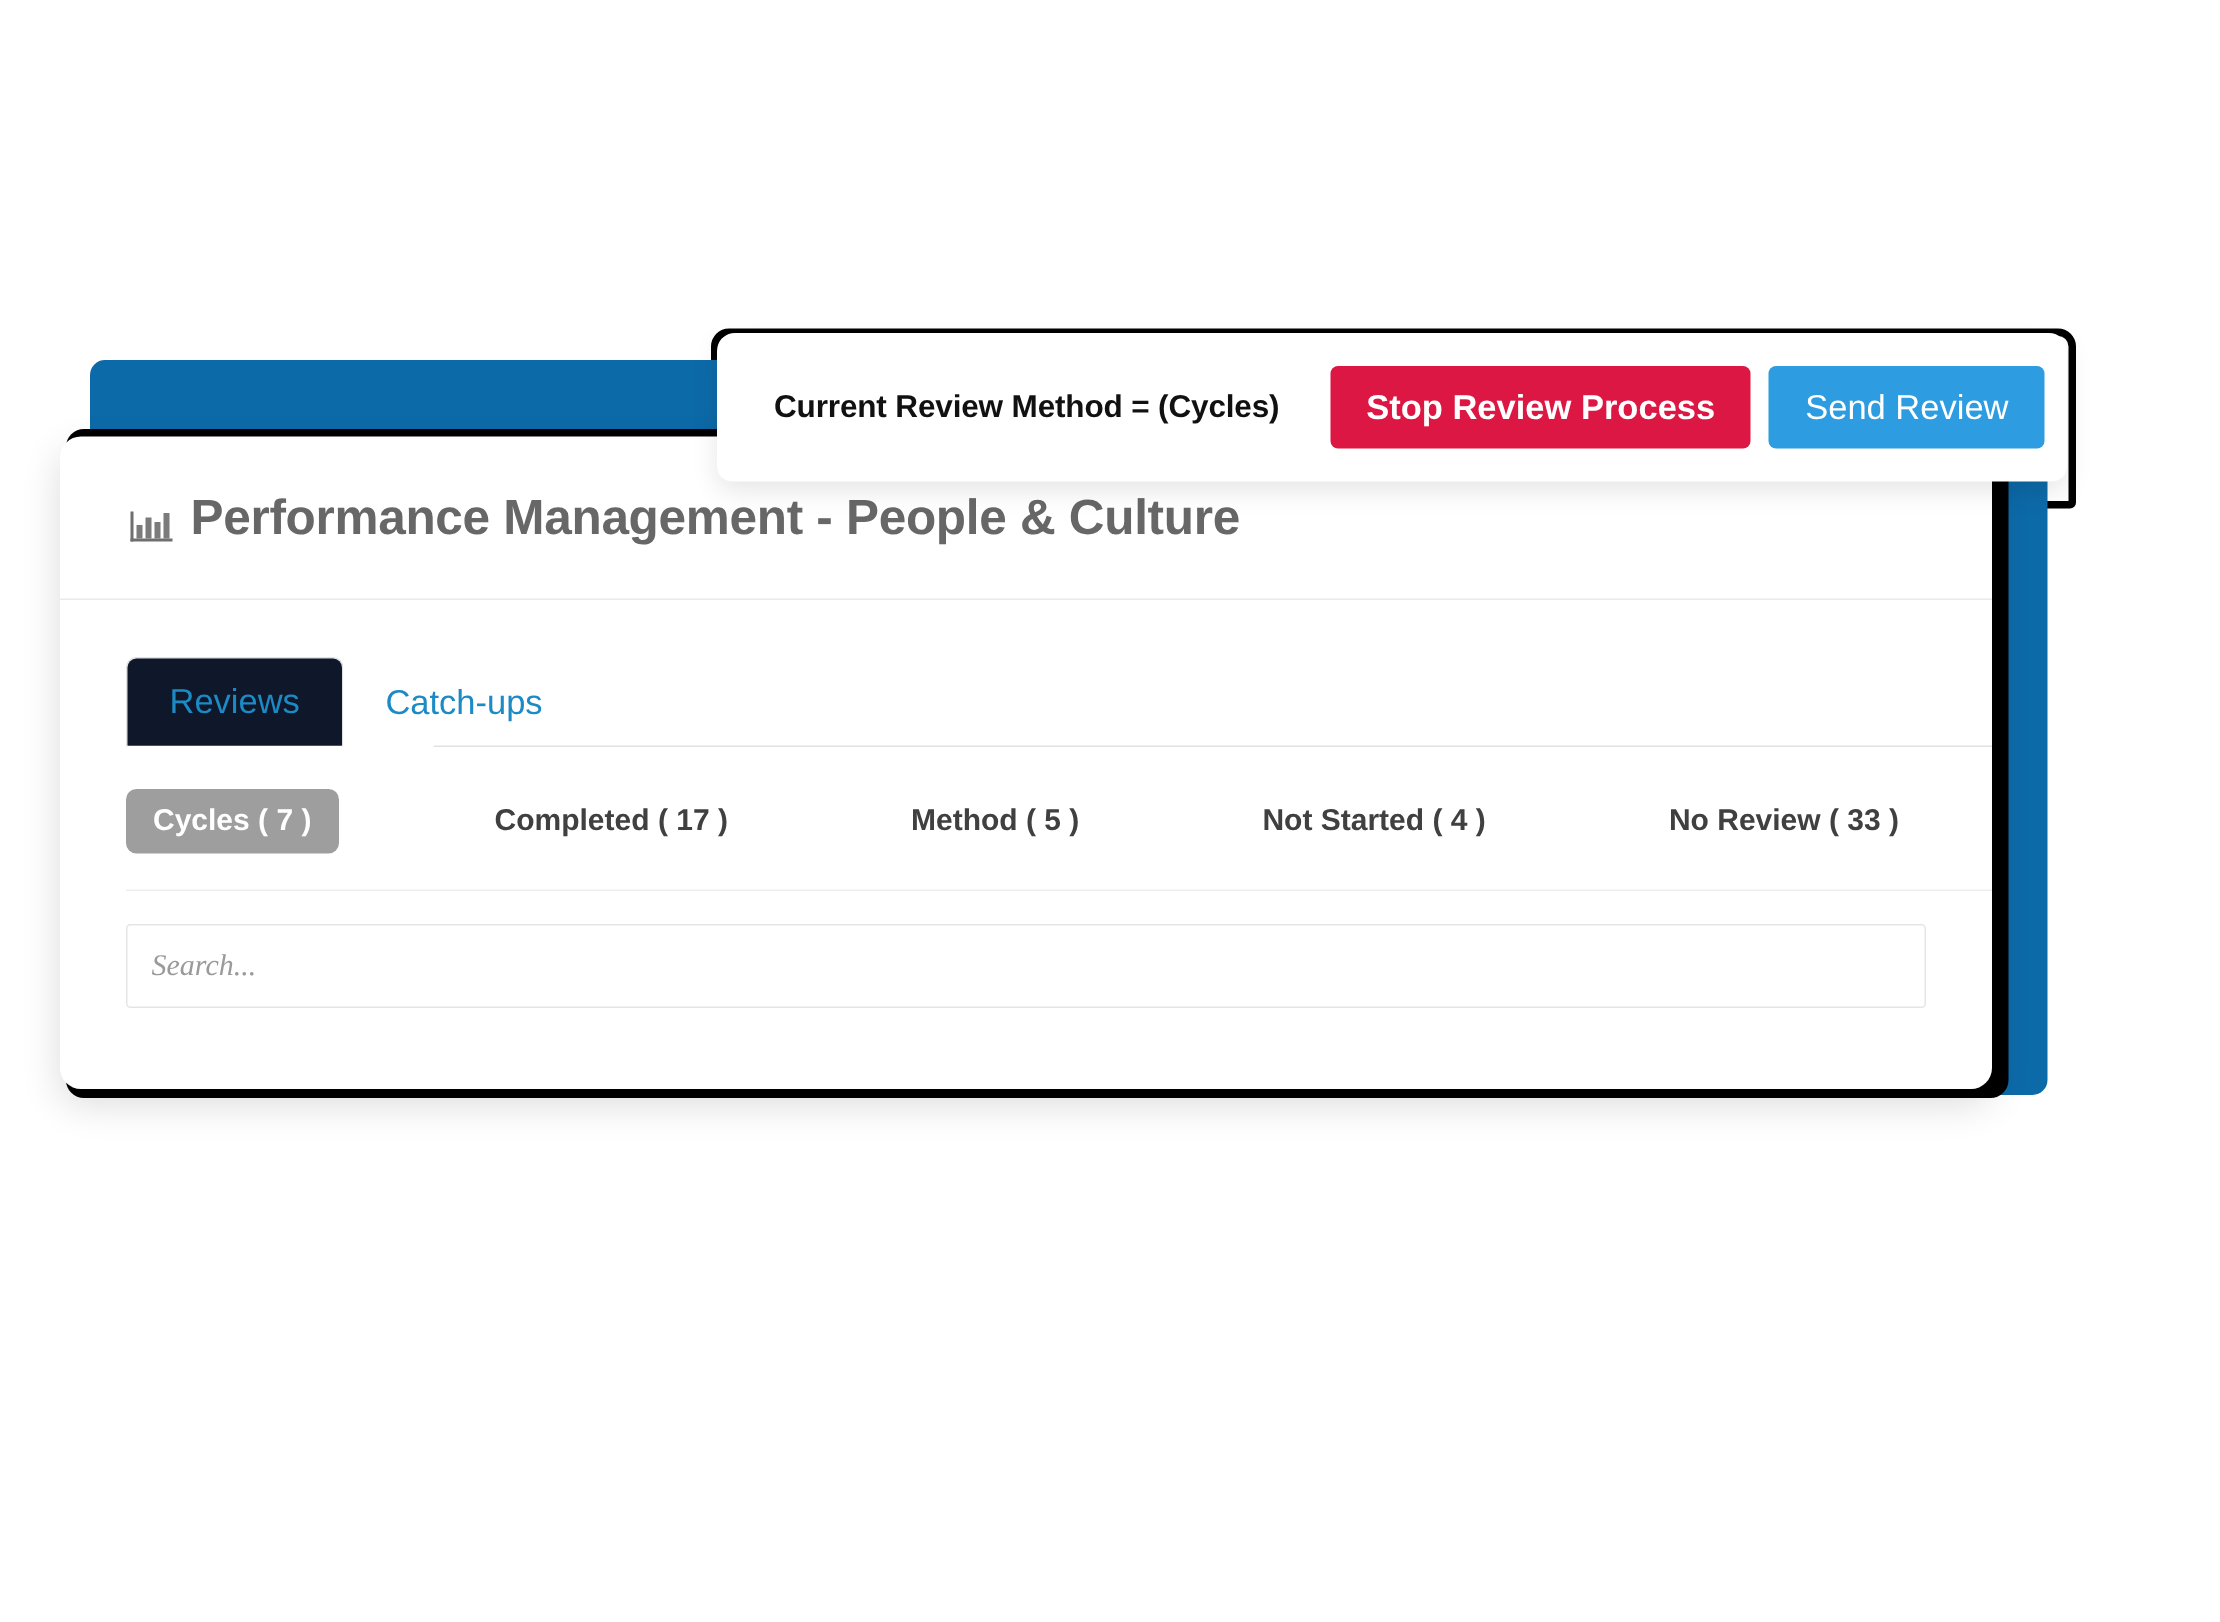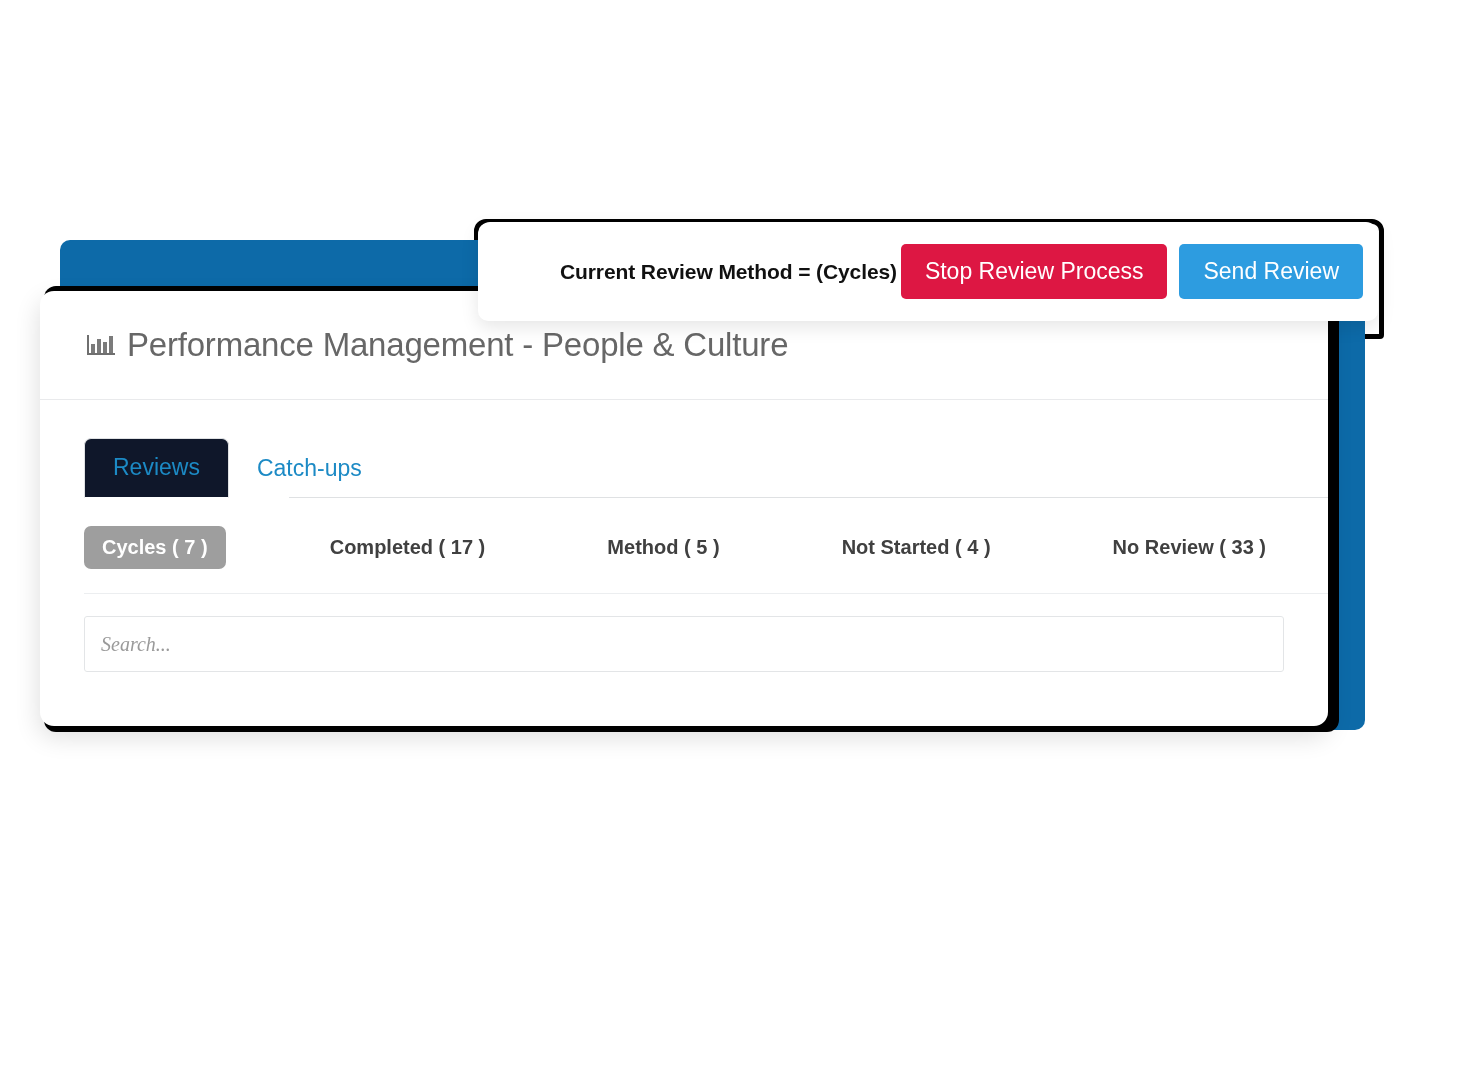--- a/index.html
+++ b/index.html
@@ -76,22 +76,23 @@
     height: 109px;
     box-sizing: border-box;
     border-bottom: 1px solid #e9eaec;
     display: flex;
     align-items: center;
     padding: 0 46px;
   }
 
   .page-title {
     display: flex;
+    align-items: center;
     font-size: 33px;
-    font-weight: 400;
+    font-weight: 700;
     color: #676767;
     letter-spacing: -0.2px;
     white-space: nowrap;
   }
 
   .chart-icon {
     display: inline-block;
     width: 30px;
     height: 27px;
     margin-right: 11px;
@@ -209,36 +210,35 @@
     align-items: center;
     padding: 0 0 0 38px;
     box-sizing: border-box;
   }
   .toolbar-label {
     font-size: 21px;
     font-weight: bold;
     color: #111111;
     white-space: nowrap;
     letter-spacing: -0.1px;
-    margin-left: 44px;
   }
   .toolbar-actions {
     margin-left: auto;
     display: flex;
     align-items: center;
     gap: 12px;
     padding-right: 15px;
   }
   .btn {
     border: none;
     border-radius: 5px;
     color: #ffffff;
     font-family: "Liberation Sans", sans-serif;
     font-size: 23px;
-    font-weight: normal;
+    font-weight: bold;
     padding: 14px 24px;
     cursor: pointer;
     white-space: nowrap;
     line-height: 1.15;
   }
   .btn-danger { background: #dd1743; }
   .btn-primary { background: #2d9ce0; font-weight: normal; }
 </style>
 </head>
 <body>

